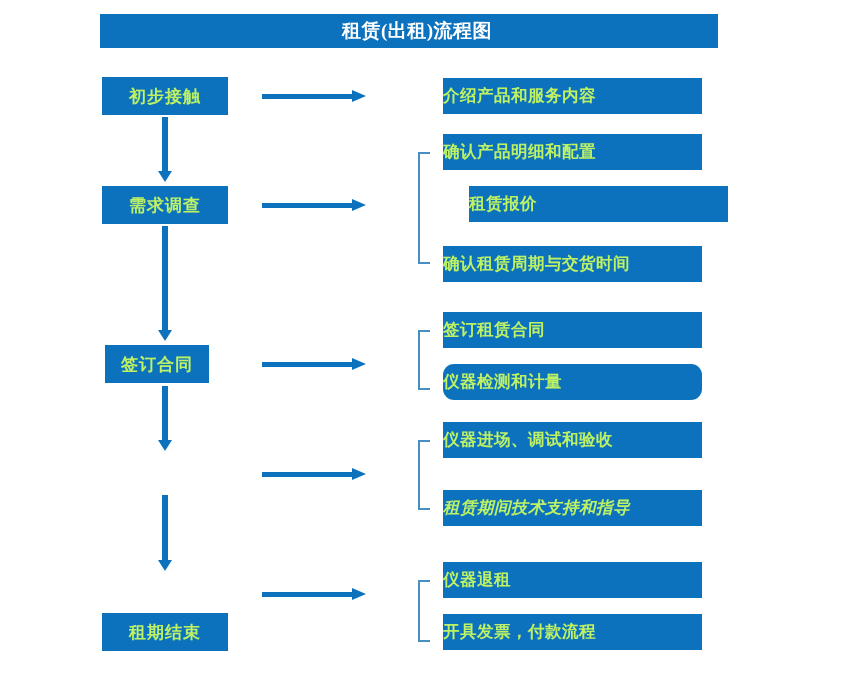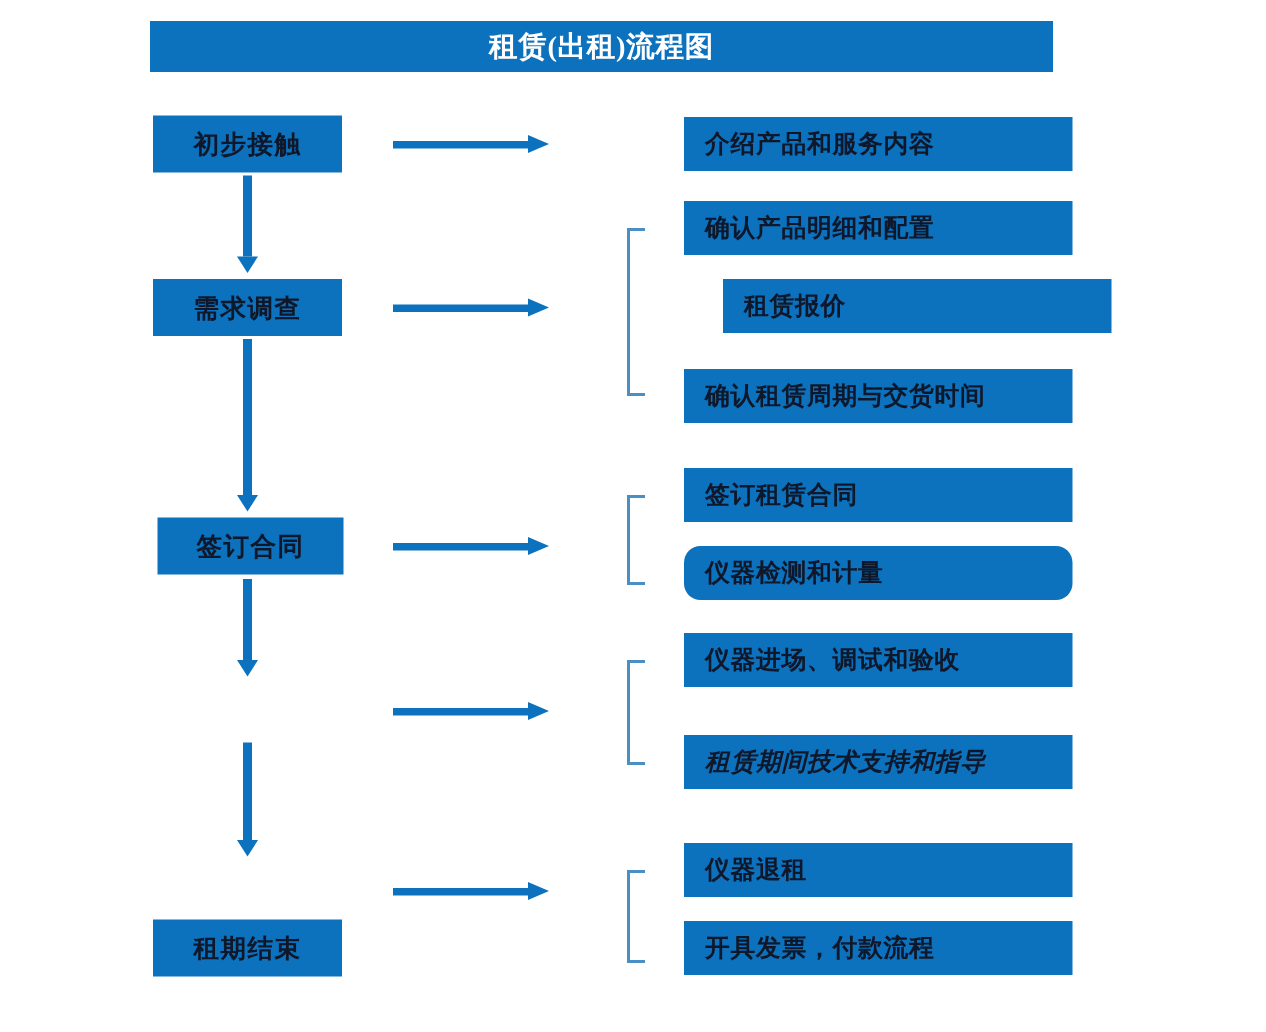--- a/index.html
+++ b/index.html
@@ -30,49 +30,49 @@
     width: 602px;
     height: 34px;
     background: #0c72bd;
     color: #ffffff;
     font-size: 19px;
     font-weight: bold;
     display: flex;
     align-items: center;
     justify-content: center;
     letter-spacing: 0.5px;
+    padding-left: 16px;
   }
 
   
   .box {
     position: absolute;
     background: #0c72bd;
-    color: #0f172a;
+    color: #bef264;
     font-weight: bold;
     display: flex;
     align-items: center;
     box-sizing: border-box;
   }
 
   .stage-box {
     width: 126px;
     height: 38px;
     justify-content: center;
     font-size: 17px;
     letter-spacing: 1px;
   }
   .stage-box.narrow {
-    width: 124px;
+    width: 104px;
   }
 
   .detail-box {
-    left: 456px;
+    left: 443px;
     width: 259px;
     height: 36px;
-    padding-left: 14px;
     font-size: 16.5px;
     justify-content: flex-start;
     letter-spacing: 0.5px;
   }
 
   
   .h-arrow {
     position: absolute;
     height: 12px;
     width: 106px;

